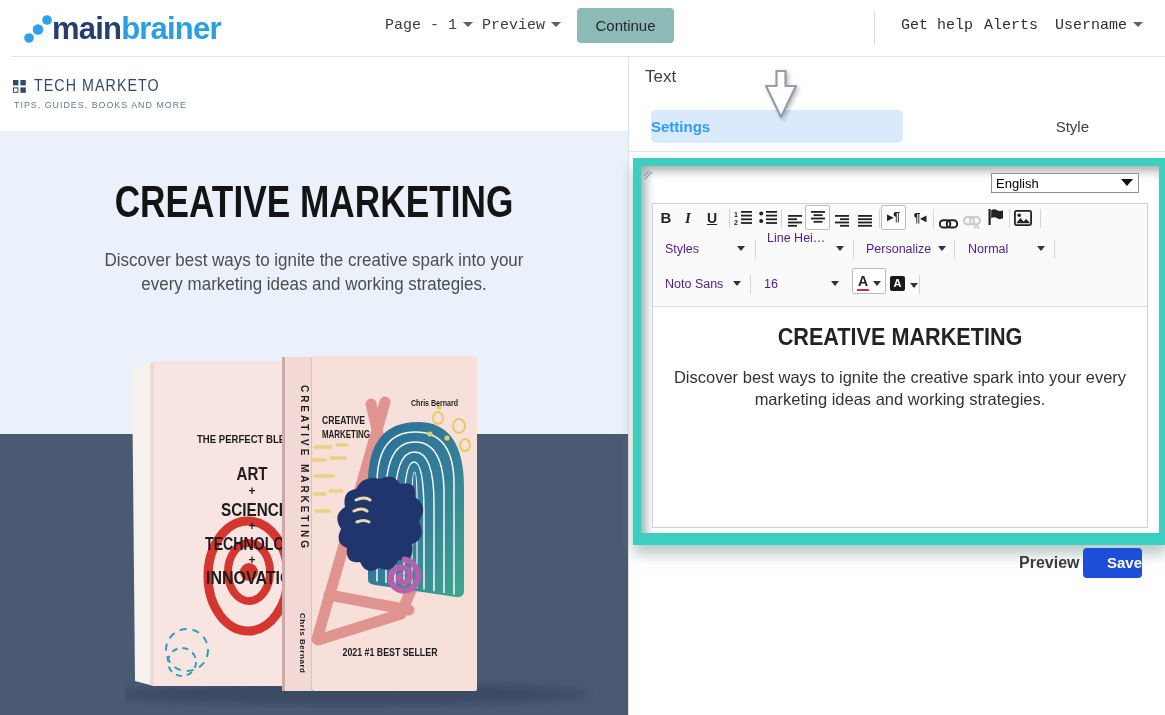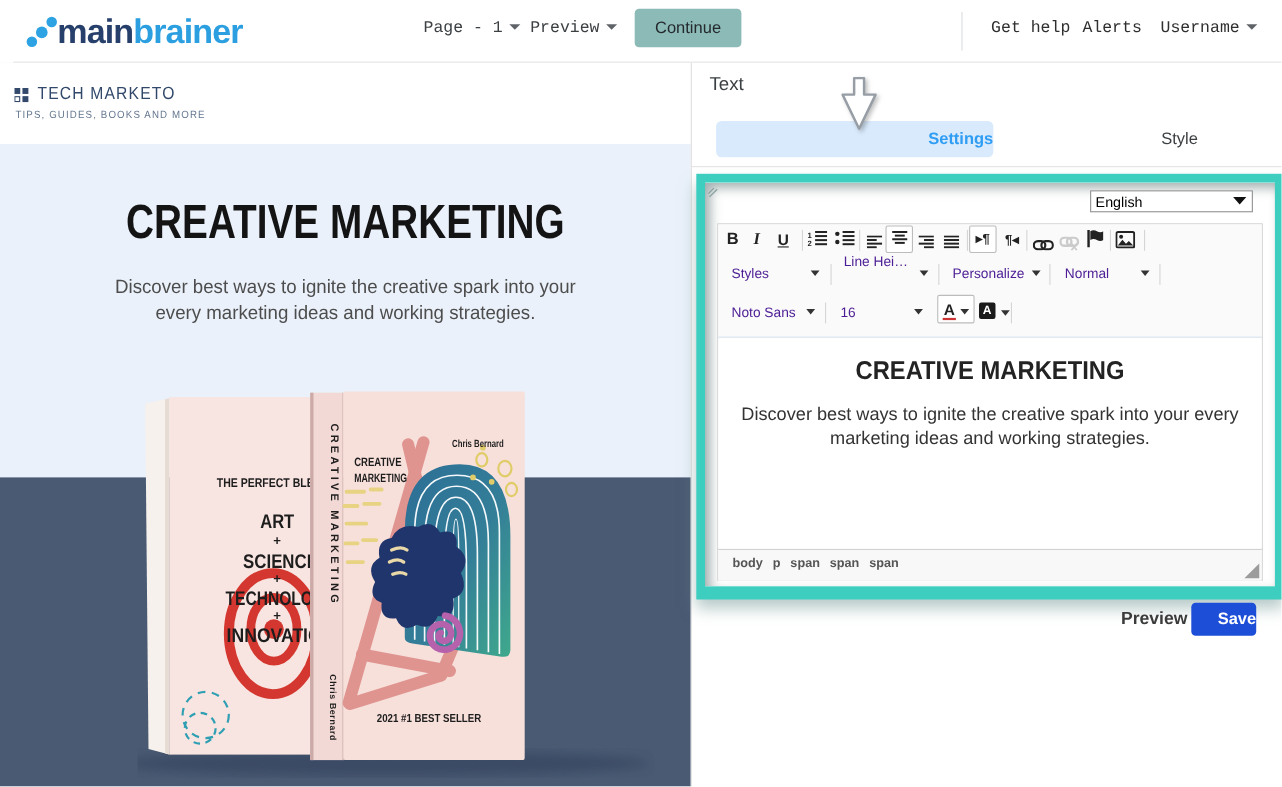--- a/index.html
+++ b/index.html
@@ -22,21 +22,21 @@
 #tmlogo { position:absolute; left:13px; top:22px; }
 #tmtext { position:absolute; left:34px; top:20px; font-size:16px; letter-spacing:1.2px; color:#31486b; font-weight:500; transform:scaleX(0.89); transform-origin:0 0; white-space:nowrap; }
 #tmsub { position:absolute; left:14px; top:42px; font-size:9.5px; letter-spacing:1.1px; color:#64778f; transform:scaleX(0.93); transform-origin:0 0; white-space:nowrap; }
 #bigh { position:absolute; left:0; top:121px; width:628px; text-align:center; font-size:43.5px; font-weight:bold; letter-spacing:0px; color:#141414; transform:scaleX(0.81); transform-origin:50% 50%; white-space:nowrap; }
 #bigp { position:absolute; left:0px; top:192px; width:628px; text-align:center; font-size:17.5px; line-height:23.5px; color:#4d4d4d; transform:scaleX(0.97); transform-origin:50% 50%; }
 #slate { position:absolute; left:0; top:377px; width:628px; height:281px; background:#4a5a73; }
 
 
 #panel { position:absolute; left:628px; top:57px; width:537px; height:658px; background:#fff; border-left:1px solid #e0e0e0; }
 #paneltitle { position:absolute; left:16px; top:10px; font-size:17px; color:#3c4043; }
-#tabset { position:absolute; left:22px; top:53px; width:252px; height:33px; background:#d9eafc; border-radius:5px; text-align:right; line-height:33px; font-size:15px; font-weight:bold; color:#2e9df3; }
+#tabset { position:absolute; left:22px; top:53px; width:252px; height:33px; background:#d9eafc; border-radius:5px; text-align:left; line-height:33px; font-size:15px; font-weight:bold; color:#2e9df3; }
 #tabstyle { position:absolute; left:340px; top:53px; width:120px; height:33px; text-align:right; line-height:33px; font-size:15px; color:#3c4043; }
 #tabdivider { position:absolute; left:0px; top:94px; width:537px; height:1px; background:#e3e3e3; }
 
 
 #frame { position:absolute; left:4px; top:101px; width:534px; height:387px; background:#3ecec0; box-shadow:0 9px 13px rgba(110,150,145,0.5); }
 #frameinner { position:absolute; left:8px; top:8px; width:518px; height:367px; background:#fff; box-shadow:inset 5px 5px 10px rgba(75,100,100,0.5); }
 
 select#lang { position:absolute; right:20px; top:7px; width:148px; height:20px; font-size:13px; font-family:"Liberation Sans",sans-serif; border:1px solid #919191; background:#fff; border-radius:0; -webkit-appearance:none; appearance:none; padding:0 4px; color:#000; }
 #langcaret { position:absolute; right:26px; top:13px; width:0; height:0; border-left:6.5px solid transparent; border-right:6.5px solid transparent; border-top:7.5px solid #111; }
 
@@ -309,25 +309,20 @@
             <span class="ti ddl" style="left:111px;top:69px;">16</span>
             <span class="ddcaret" style="left:178px;top:77px;"></span>
             <span class="ti tboxed" style="left:199px;top:64px;width:34px;height:26px;line-height:24px;"><span style="font-weight:bold;font-size:14px;border-bottom:2px solid #c33;padding:0 1px;">A</span><span class="ddcaret" style="position:static;display:inline-block;margin-left:4px;"></span></span>
             <span class="ti" style="left:237px;top:68px;"><span style="display:inline-block;width:15px;height:15px;background:#1a1a1a;border-radius:2px;color:#fff;font-weight:bold;font-size:11px;line-height:15px;text-align:center;vertical-align:middle;">A</span><span class="ddcaret" style="position:static;display:inline-block;margin-left:5px;"></span></span>
             <span class="vsep" style="left:266px;top:71px;"></span>
           </div>
           <div id="content">
             <div id="ch2">CREATIVE MARKETING</div>
             <div id="cp">Discover best ways to ignite the creative spark into your every<br>marketing ideas and working strategies.</div>
           </div>
-          <div id="statusbar"><span style="margin-left:13px;">body</span><span>p</span><span>span</span><span>span</span><span>span</span>
-            <svg style="position:absolute;right:2px;bottom:2px;" width="14" height="14" viewBox="0 0 14 14">
-                <polygon points="14,0 14,14 0,14" fill="#9c9c9c"></polygon>
-              </svg>
-          </div>
         </div>
       </div>
     </div>
 
     <div id="cancel">Preview</div>
     <div id="save">Save</div>
   </div>
 
 </div>
 

